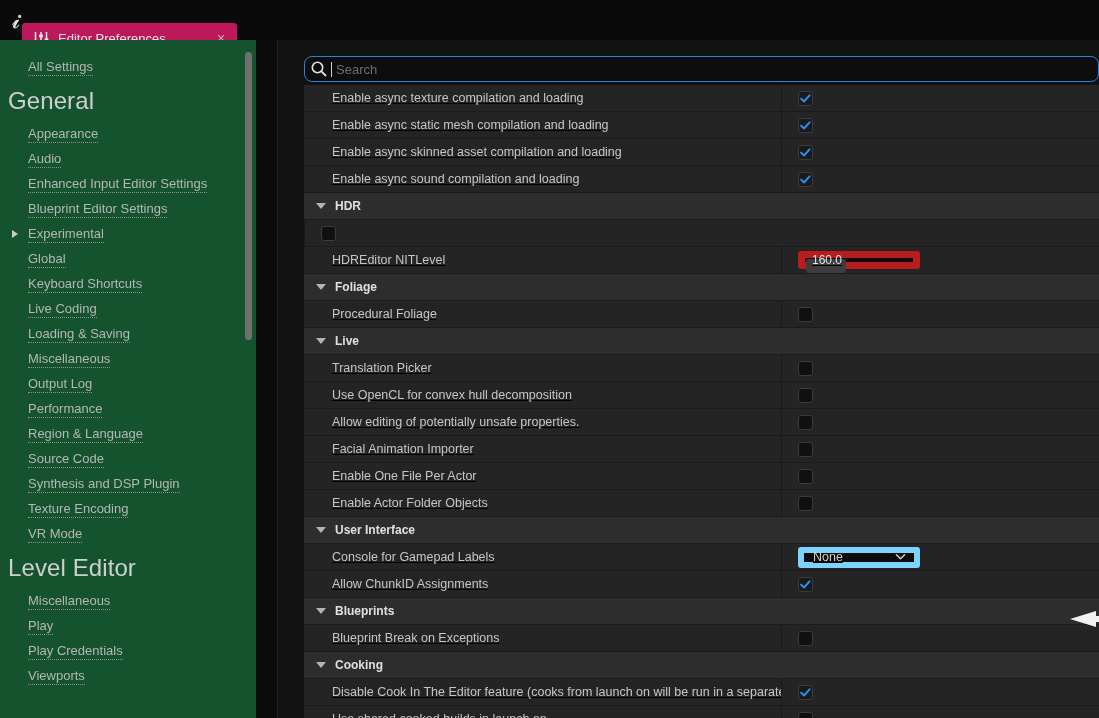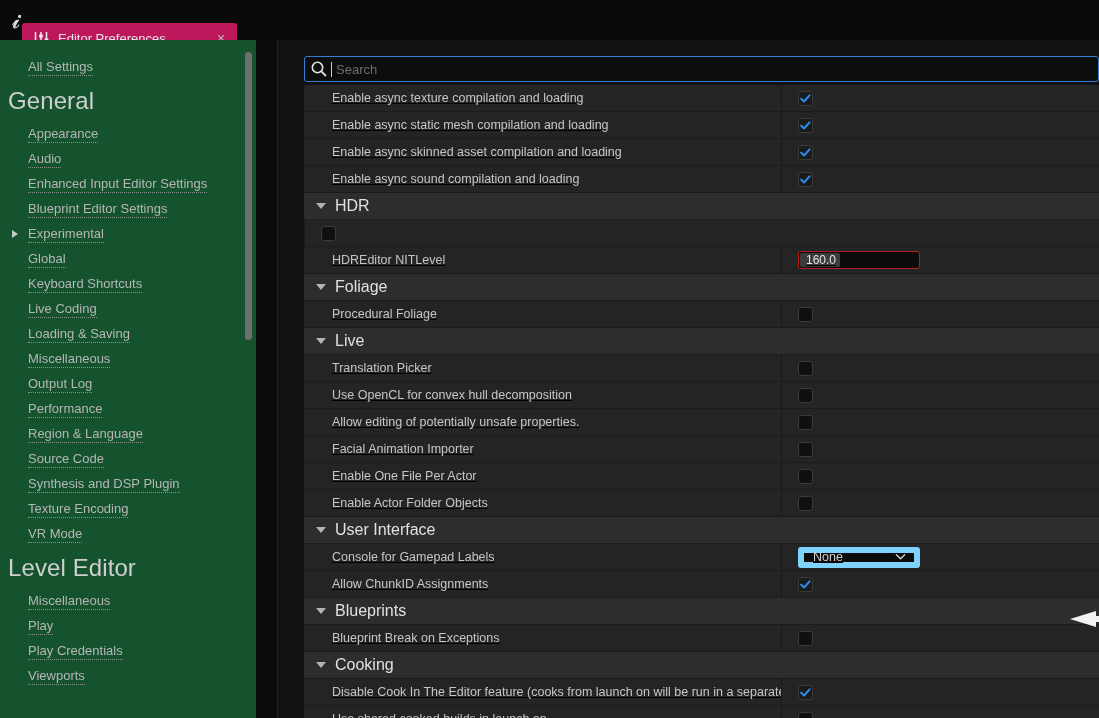--- a/index.html
+++ b/index.html
@@ -41,53 +41,53 @@
   .panel-divider { position: absolute; left: 256px; top: 40px; width: 22px; height: 678px;
                    background: #0b0b0b; }
   .panel-divider::after { content:""; position:absolute; left: 21px; top:0; width:1px; height:100%;
                    background:#232323; }
 
   
   .content { position: absolute; left: 278px; top: 40px; width: 821px; height: 678px;
              background: #111111; overflow: hidden; }
 
   .searchwrap { position: absolute; left: 26px; top: 16px; width: 795px; height: 26px;
-                background: #0d0d0d; border: 1px solid #2f7fd6; border-radius: 3px;
+                background: #0d0d0d; border: 1px solid #2f7fd6; border-radius: 8px;
                 display: flex; align-items: center; }
   .search-icon { width: 20px; height: 20px; margin-left: 4px; flex: 0 0 auto; }
   .search-caret { width: 1px; height: 15px; background: #cfcfcf; margin-left: 2px; }
   .search-input { flex: 1 1 auto; background: transparent; border: 0; outline: none;
                   color: #cdcdcd; font-size: 13px; font-family: "Liberation Sans", sans-serif;
                   padding-left: 4px; }
   .search-input::placeholder { color: #6e6e6e; }
 
   .rows { position: absolute; left: 26px; top: 45px; width: 795px; height: 633px; overflow: hidden; }
 
   .cat-row { position: relative; height: 27px; background: #2d2d2d;
              border-bottom: 1px solid #1c1c1c;
              display: flex; align-items: center; }
   .cat-caret { width: 0; height: 0; margin: 0 9px 0 12px;
                border-top: 6px solid #b4b4b4; border-left: 5px solid transparent;
                border-right: 5px solid transparent; flex: 0 0 auto; }
-  .cat-label { color: #e0e0e0; font-size: 16px; font-weight: normal; }
+  .cat-label { color: #e0e0e0; font-size: 12px; font-weight: bold; }
 
   .prop-row { position: relative; height: 27px; background: #242424;
               border-bottom: 1px solid #1b1b1b; display: flex; align-items: center; text-decoration: underline; }
   .prop-name { color: #c6c6c6; font-size: 12.5px; padding-left: 28px;
                width: 477px; flex: 0 0 auto; white-space: nowrap; overflow: hidden; }
   .prop-sep { width: 1px; height: 27px; background: #1a1a1a; flex: 0 0 auto; }
   .prop-value { flex: 1 1 auto; height: 27px; display: flex; align-items: center;
                 padding-left: 16px; position: relative; }
 
   .cbox { width: 15px; height: 15px; border-radius: 3px; background: #101010;
           border: 1px solid #3b3b3b; display: flex; align-items: center; justify-content: center;
           flex: 0 0 auto; }
   .cbox.checked { background: #1a1a1a; }
 
-  .numfield { width: 122px; height: 18px; background: #0c0c0c; border: 1px solid #b91c1c;
+  .numfield { width: 122px; height: 18px; background: #0c0c0c; border: 7px solid #b91c1c;
               border-radius: 3px; display: flex; align-items: center; position: relative; }
   .numfield .hl { position: absolute; left: 1px; top: 1px; width: 40px; height: 14px;
                   background: #3c3c3c; border-radius: 2px; }
   .numfield .val { position: relative; color: #e4e4e4; font-size: 12px; padding-left: 7px; }
 
   .dropdown { width: 122px; height: 21px; background: #0c0c0c; border: 6px solid #7dd3fc;
               border-radius: 3px; display: flex; align-items: center;
               justify-content: space-between; padding: 0 8px 0 9px; }
   .dropdown .dval { color: #cfcfcf; font-size: 12.5px; }
 

